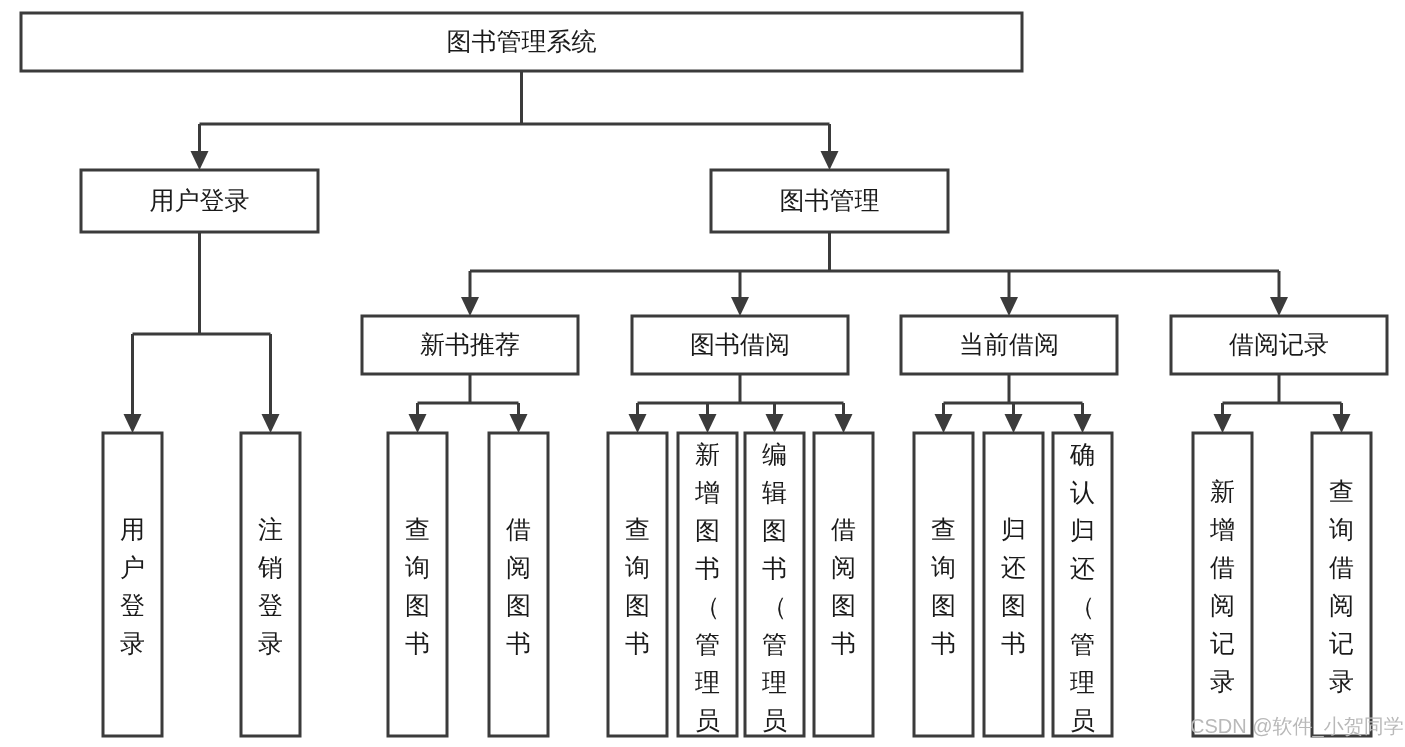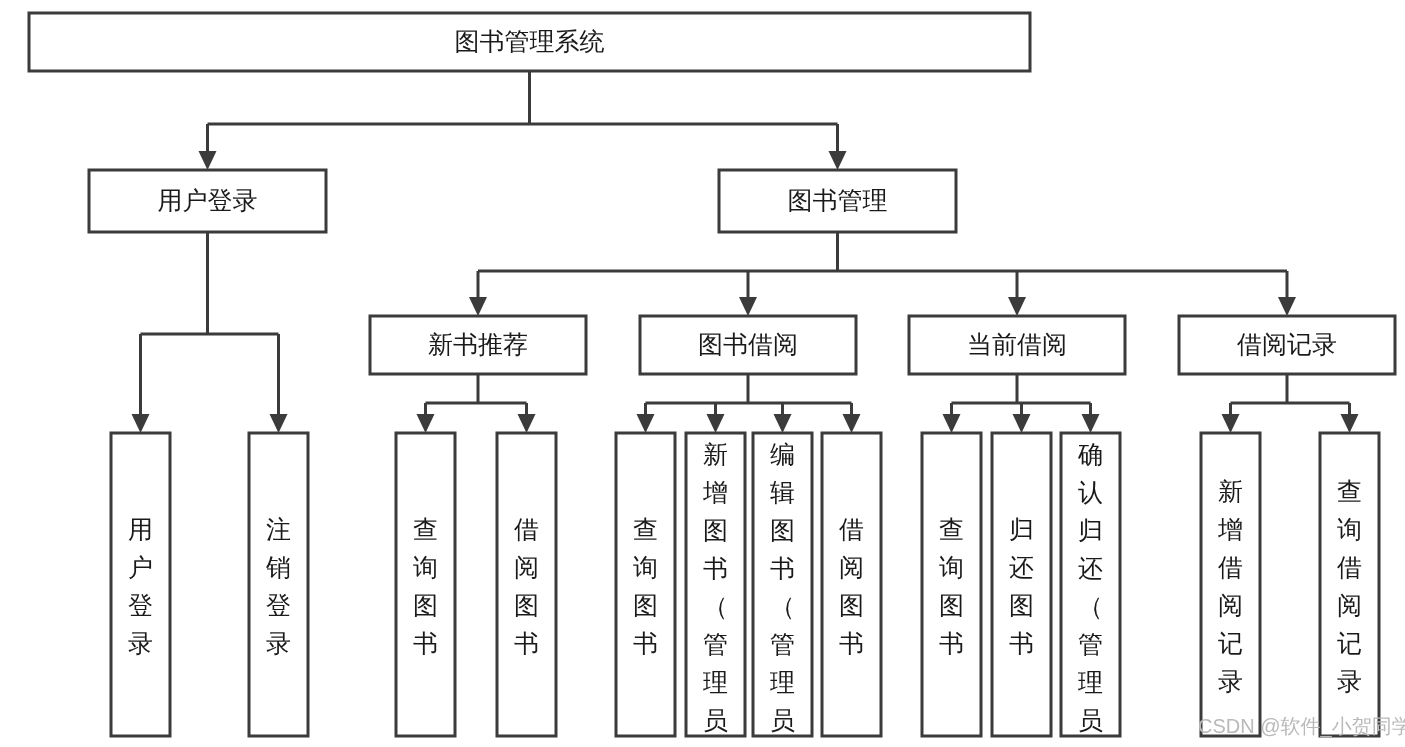--- a/index.html
+++ b/index.html
@@ -10,21 +10,20 @@
   body {
     width: 1405px;
     height: 747px;
     font-family: "Liberation Sans", "DejaVu Sans", sans-serif;
     overflow: hidden;
   }
   #diagram-root {
     position: relative;
     width: 1233px;
     height: 747px;
-    margin-left: 8px;
   }
   svg.diagram-canvas {
     position: absolute;
     top: 0;
     left: 0;
     width: 1405px;
     height: 747px;
     display: block;
   }
   .node-box {

